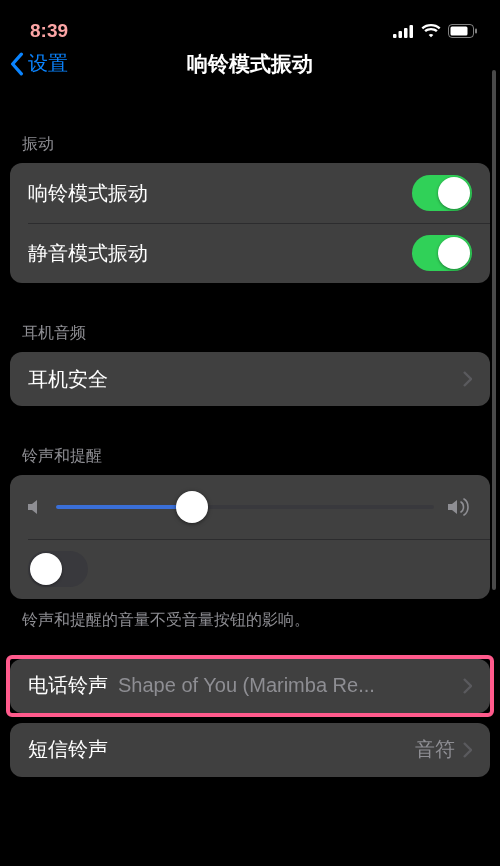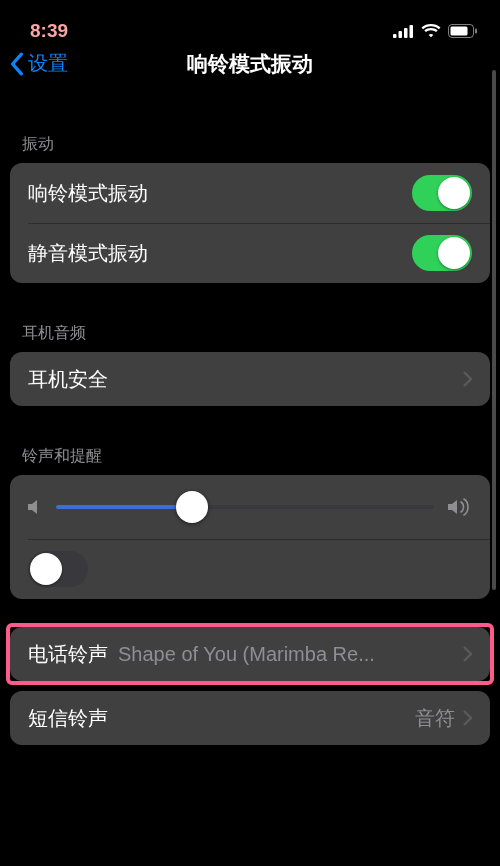--- a/index.html
+++ b/index.html
@@ -142,20 +142,21 @@
             <path d="M13 5c1.5 1 2.5 3 2.5 5s-1 4-2.5 5" stroke="#8e8e93" stroke-width="1.6" fill="none" stroke-linecap="round"></path>
             <path d="M16 2c2.5 1.6 4 4.6 4 8s-1.5 6.4-4 8" stroke="#8e8e93" stroke-width="1.6" fill="none" stroke-linecap="round"></path>
           </svg>
       </div>
       <div class="cell">
         <div class="toggle off">
             <div class="knob"></div>
           </div>
       </div>
     </div>
+    <div class="section-footer">铃声和提醒的音量不受音量按钮的影响。</div>
 
     <div class="gap-md"></div>
 
     <div class="highlight">
       <div class="cell-group">
         <div class="cell">
           <span class="cell-label">电话铃声</span>
           <div class="cell-right">
             <span class="cell-value">Shape of You (Marimba Re...</span>
             <svg class="chevron" viewBox="0 0 9 16">

